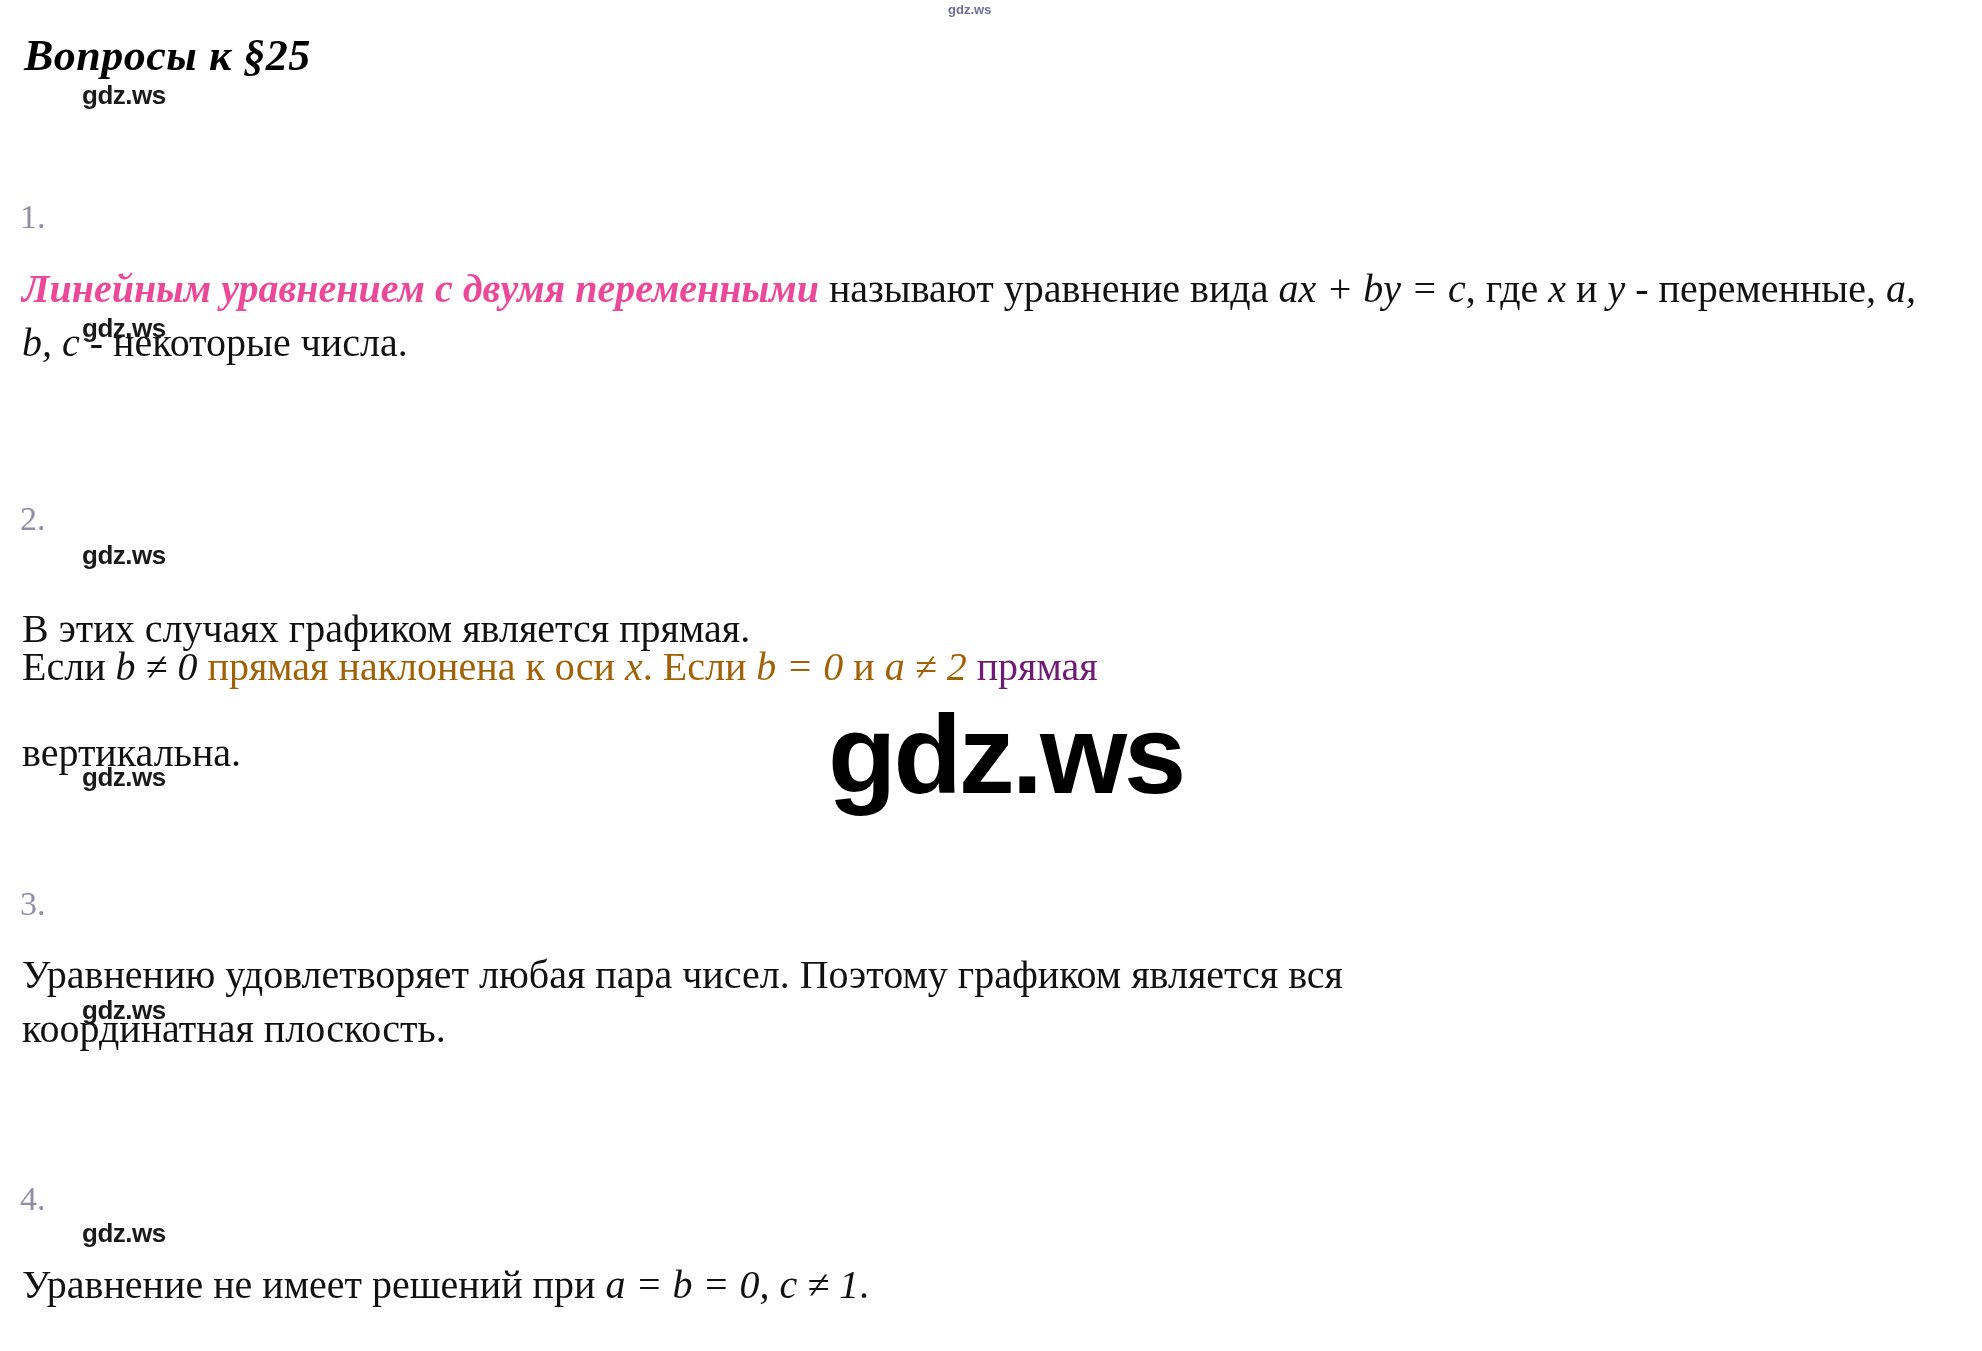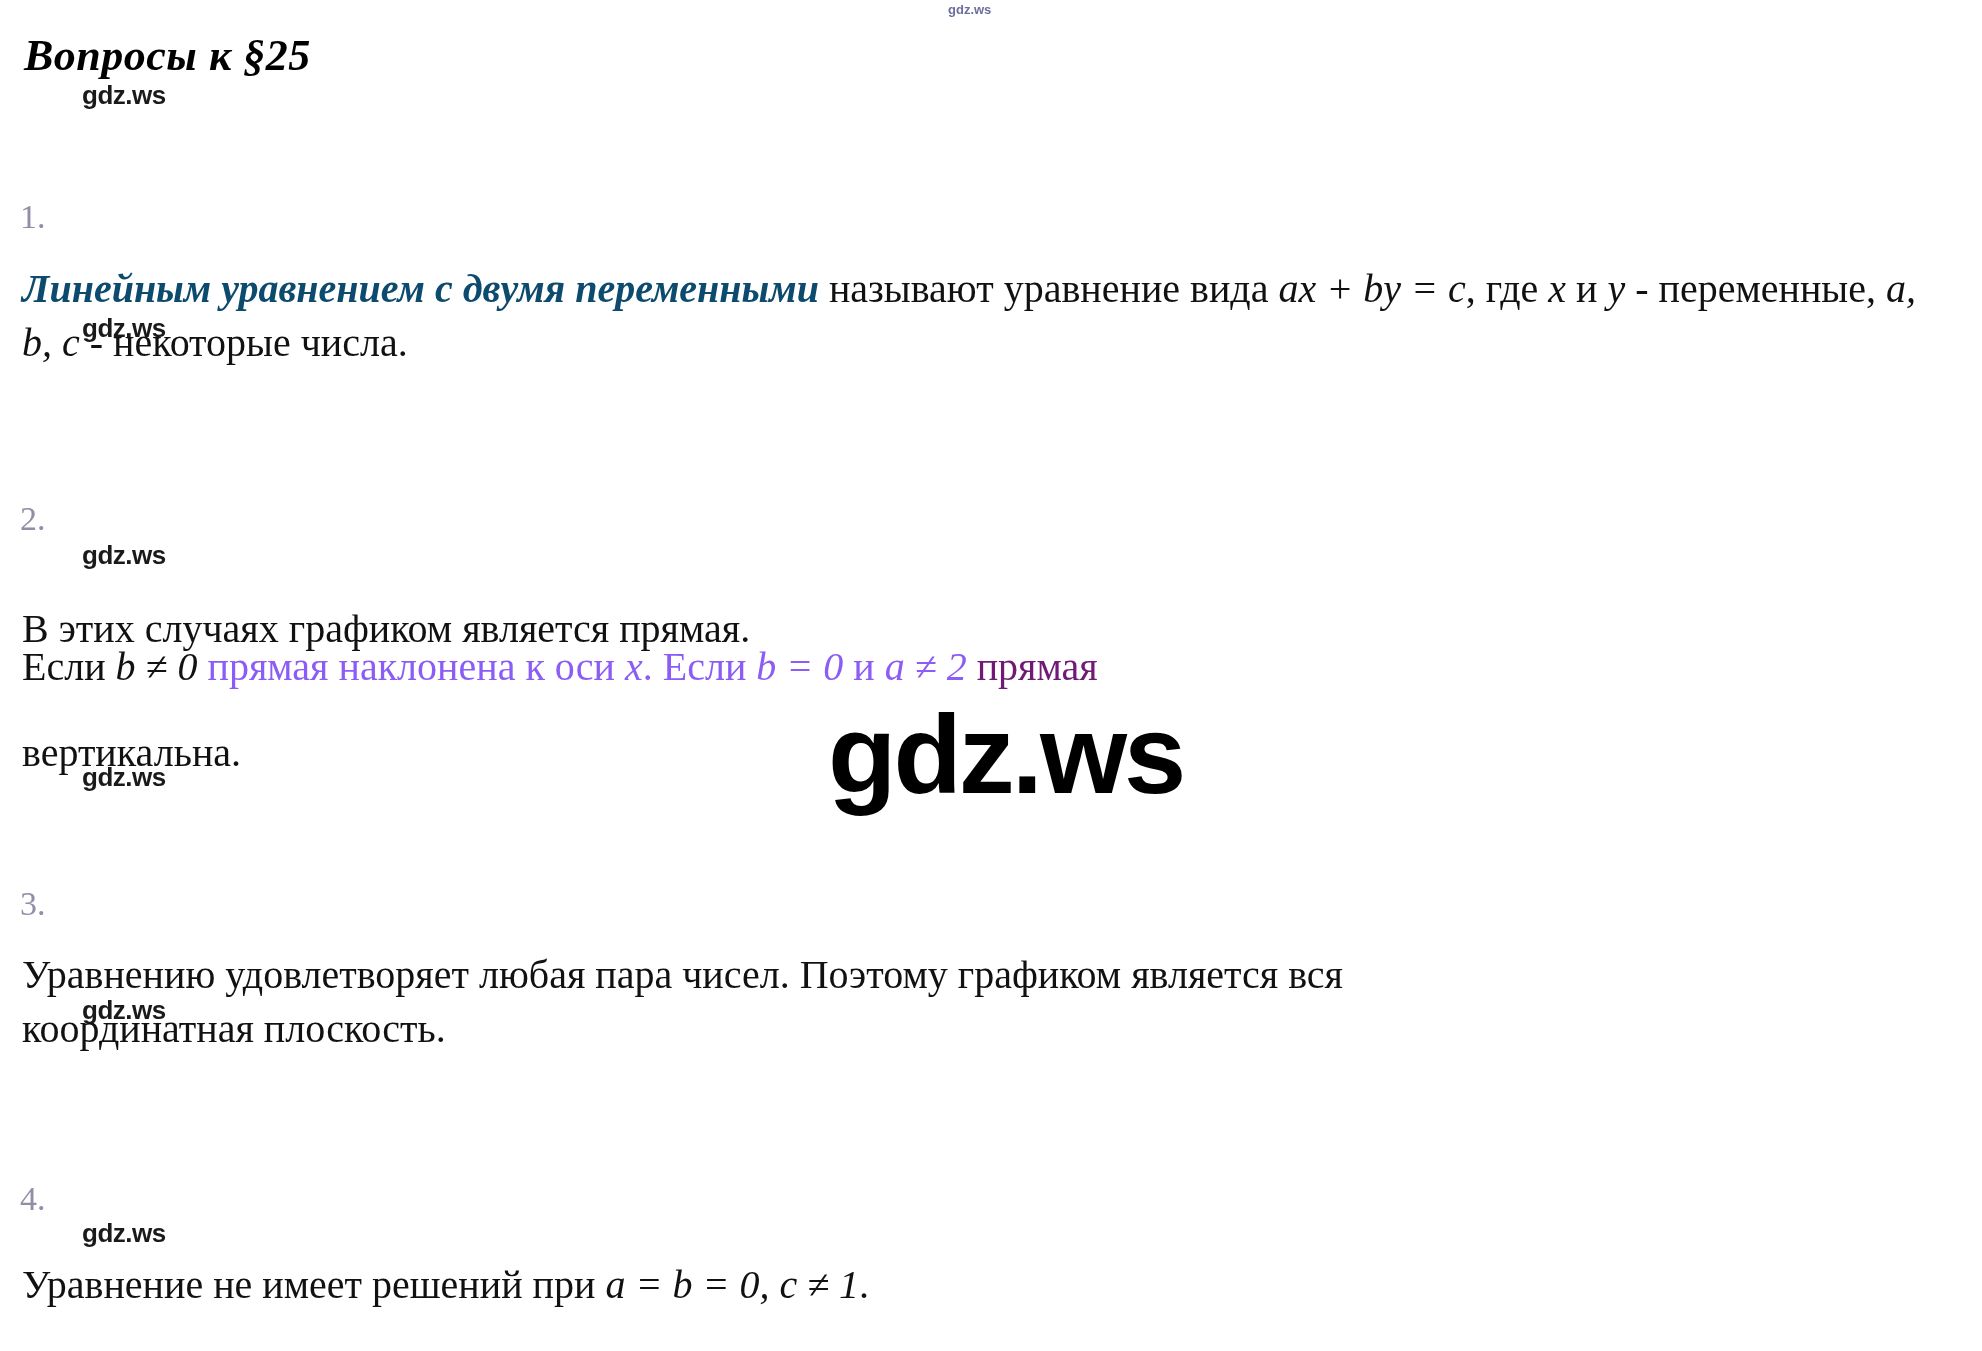--- a/index.html
+++ b/index.html
@@ -60,29 +60,29 @@
     font-family: "Liberation Serif", serif;
   }
   .qtext {
     position: absolute;
     font-size: 40px;
     line-height: 1.35;
     font-family: "Liberation Serif", serif;
     color: #111111;
   }
   .term {
-    color: #0c4a6e;
+    color: #ec4899;
     font-style: italic;
     font-weight: bold;
   }
   .math {
     font-style: italic;
     font-family: "Liberation Serif", serif;
   }
-  .faded { color: #8b5cf6; font-family: Liberation Serif, serif; }
+  .faded { color: #a16207; font-family: Liberation Serif, serif; }
   .faded2 { color: #701a75; }
 
   
   #q1-num   { left: 20px;  top: 198px; }
   #q1-text  { left: 22px;  top: 262px; width: 1930px; }
 
   #q2-num   { left: 20px;  top: 500px; }
   #q2-line1 { left: 22px;  top: 562px; width: 1500px; margin-top: 40px; }
   #q2-line2 { left: 22px;  top: 640px; width: 1700px; }
   #q2-line3 { left: 22px;  top: 726px; width: 1000px; }

